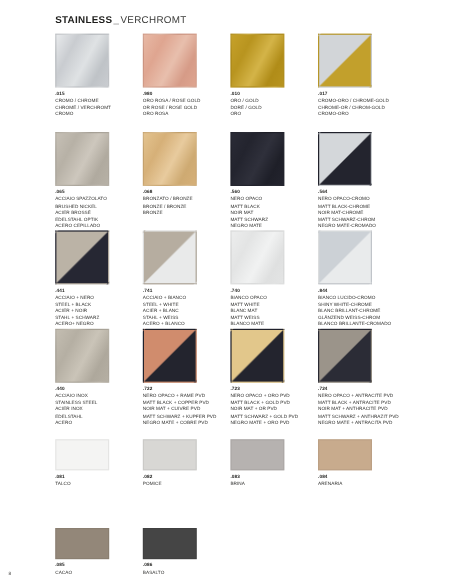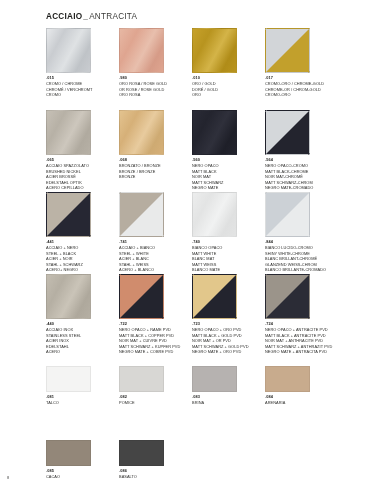--- a/index.html
+++ b/index.html
@@ -105,21 +105,21 @@
     font-size: 4px;
     color: #4a4a48;
   }
 </style>
 </head>
 <body>
 
 <div class="page">
 
   <div class="page-header">
-    <span class="h-bold">ACCIAIO</span><span class="h-sep">_</span><span class="h-light">ANTRACITA</span>
+    <span class="h-bold">STAINLESS</span><span class="h-sep">_</span><span class="h-light">VERCHROMT</span>
   </div>
 
   <div class="grid" id="grid">
       <div class="swatch-row" style="top: 28px;">
         <div class="cell c0">
           <div class="swatch tall" style="background: linear-gradient(118deg, rgb(232, 234, 236) 0%, rgb(201, 204, 208) 28%, rgb(223, 226, 228) 55%, rgb(191, 195, 199) 78%, rgb(201, 204, 208) 100%);"></div>
           <div class="code">.015</div>
           <div class="desc">
             <div>CROMO / CHROME</div>
             <div>CHROMÉ / VERCHROMT</div>

